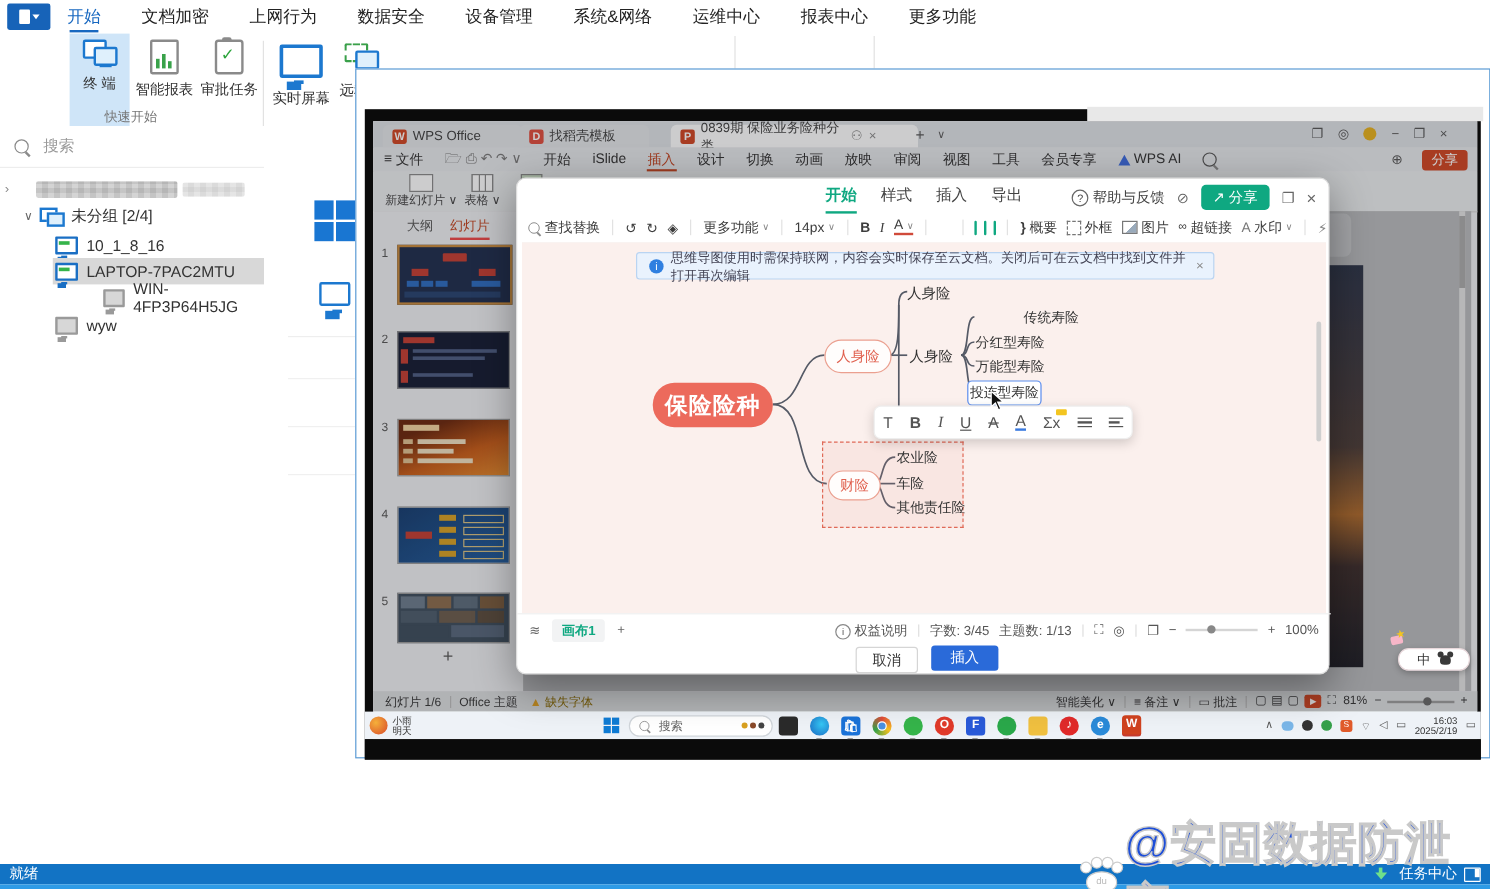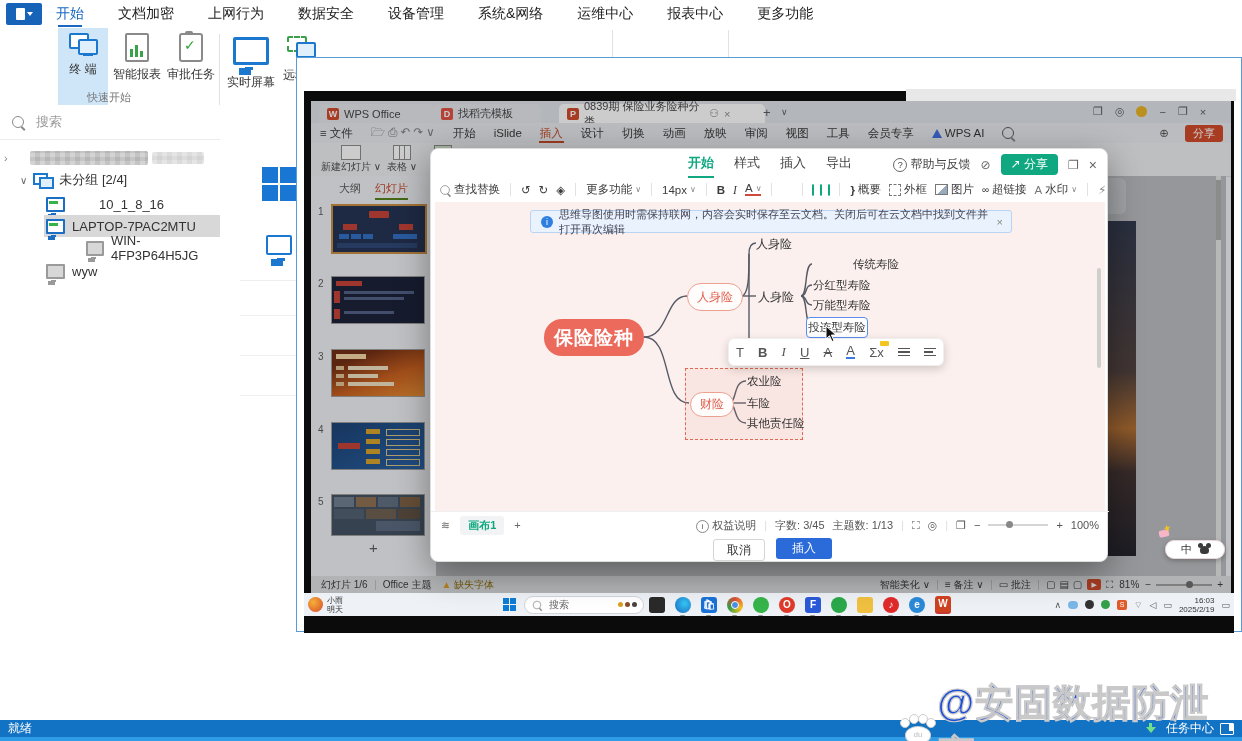--- a/index.html
+++ b/index.html
@@ -66,21 +66,21 @@
   .wtab.active{background:#fff;}
   .sqicon{width:12px;height:12px;border-radius:2px;color:#fff;font-size:9px;font-weight:bold;display:flex;align-items:center;justify-content:center;}
   .wmenu{position:absolute;left:0;top:22px;width:920px;height:20px;background:#e8eaed;display:flex;align-items:center;font-size:11.5px;color:#2f2f2f;}
   .wmenu .mi{padding:0 9px;height:20px;display:flex;align-items:center;position:relative;}
   .wmenu .mi.act{color:#c2401c;}
   .wmenu .mi.act::after{content:"";position:absolute;left:8px;right:8px;bottom:0;height:2px;background:#c2401c;}
   .wtoolbar{position:absolute;left:0;top:42px;width:920px;height:33px;background:#eceef0;border-bottom:1px solid #d8d8d8;}
   .wtool-item{position:absolute;top:2px;display:flex;flex-direction:column;align-items:center;font-size:10px;color:#444;}
   .slidepanel{position:absolute;left:0;top:75px;width:125px;height:400px;background:#f0f1f3;border-right:1px solid #d5d5d5;}
   .sp-tabs{position:absolute;left:0;top:5px;width:125px;display:flex;justify-content:center;gap:14px;font-size:11px;color:#555;}
-  .sp-tabs .act{color:#c2401c;border-bottom:2px solid #4d7c0f;padding-bottom:2px;}
+  .sp-tabs .act{color:#c2401c;border-bottom:2px solid #ef4444;padding-bottom:2px;}
   .thumb{position:absolute;left:20px;width:92px;height:46px;border:1px solid #9a9a9a;overflow:hidden;}
   .thumb.sel{border:2px solid #c8893a;}
   .tnum{position:absolute;left:7px;font-size:10px;color:#555;}
   .workspace{position:absolute;left:125px;top:75px;width:790px;height:400px;background:#b8babc;}
   .wstatus{position:absolute;left:0;top:475px;width:920px;height:17px;background:#dcdee0;display:flex;align-items:center;font-size:10px;color:#333;}
   .wsb-sep{width:1px;height:10px;background:#bbb;margin:0 7px;}
   
   .taskbar{position:absolute;left:7px;top:535px;width:930px;height:23px;background:#eef2f7;display:flex;align-items:center;}
   .tb-ico{width:16px;height:16px;border-radius:3px;margin:0 5px;display:flex;align-items:center;justify-content:center;color:#fff;font-size:10px;font-weight:bold;position:relative;}
   .tb-dot::after{content:"";position:absolute;left:5px;bottom:-4px;width:5px;height:2px;border-radius:2px;background:#9a9a9a;}
@@ -253,21 +253,21 @@
       <span class="blurblob" style="width:52px;height:12px;margin-left:4px;opacity:.6;"></span>
     </div>
     <div class="tree-row" style="top:64px;left:20px;">
       <span style="color:#666;font-size:10px;margin-right:6px;">∨</span>
       <span class="gmons">
           <i class="a"></i>
           <i class="b"></i>
         </span>
       <span>未分组  [2/4]</span>
     </div>
-    <div class="tree-row" style="top:88px;left:46px;gap:27px;">
+    <div class="tree-row" style="top:88px;left:46px;">
       <span class="mon on"></span>
       <span>10_1_8_16</span>
     </div>
     <div class="tree-row" style="top:110px;left:44px;width:174px;background:#d8d8d8;padding-left:2px;">
       <span class="mon on"></span>
       <span>LAPTOP-7PAC2MTU</span>
     </div>
     <div class="tree-row" style="top:132px;left:46px;margin-left:40px;">
       <span class="mon"></span>
       <span>WIN-4FP3P64H5JG</span>

